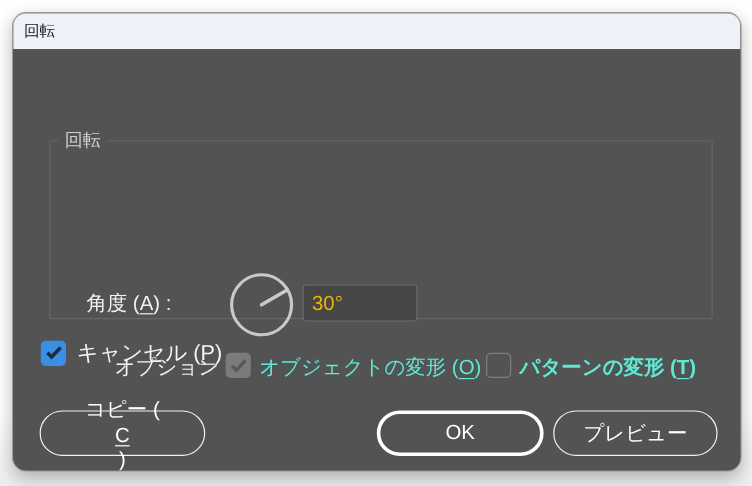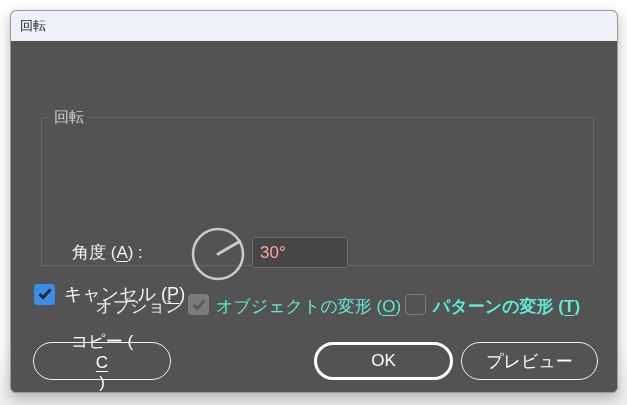--- a/index.html
+++ b/index.html
@@ -7,21 +7,21 @@
   body {
     font-family: "Liberation Sans", "DejaVu Sans", sans-serif;
     background: #f4f4f4;
     position: relative;
     overflow: hidden;
   }
   .stage { position: absolute; inset: 0; background: linear-gradient(#ffffff 0 85%, #ededed); }
 
   .dialog {
     position: absolute; left: 10px; top: 10px; width: 608px; height: 383px;
-    border: 1px solid #9b9b9b; border-radius: 6px;
+    border: 1px solid #9b9b9b; border-radius: 12px;
     box-shadow: 0 5px 14px rgba(0,0,0,0.28);
     background: #535353; overflow: hidden;
   }
   .titlebar {
     position: absolute; left: 0; top: 0; right: 0; height: 30px;
     background: #eef2f8; display: flex; align-items: center;
     padding-left: 9px; font-size: 13px; color: #1b1b1b;
   }
   .body { position: absolute; left: 0; top: 30px; right: 0; bottom: 0; background: #535353; }
 
@@ -36,21 +36,21 @@
 
   .row-angle { position: absolute; left: 0; top: 121px; width: 100%; height: 32px; }
   .angle-label {
     position: absolute; left: 30px; top: 2px; width: 118px; text-align: left;
     font-size: 17px; color: #f1f1f1; white-space: nowrap;
   }
   .dial { position: absolute; left: 146px; top: -15px; width: 60px; height: 60px; }
   .angle-input {
     position: absolute; left: 210px; top: -2px; width: 96px; height: 31px;
     background: #464646; border: 1px solid #6f6f6f; border-radius: 3px;
-    color: #fca5a5; font-size: 17px; padding: 8px 7px;
+    color: #eab308; font-size: 17px; padding: 8px 7px;
     font-family: "Liberation Sans", "DejaVu Sans", sans-serif;
     outline: none;
   }
 
   .row-options { position: absolute; left: 0; top: 176px; width: 100%; height: 24px; }
   .options-label {
     position: absolute; left: 30px; top: 1px; width: 120px; text-align: right;
     font-size: 17px; color: #f1f1f1; white-space: nowrap;
   }
   .opt-check-1 { position: absolute; left: 146px; top: 0; }

